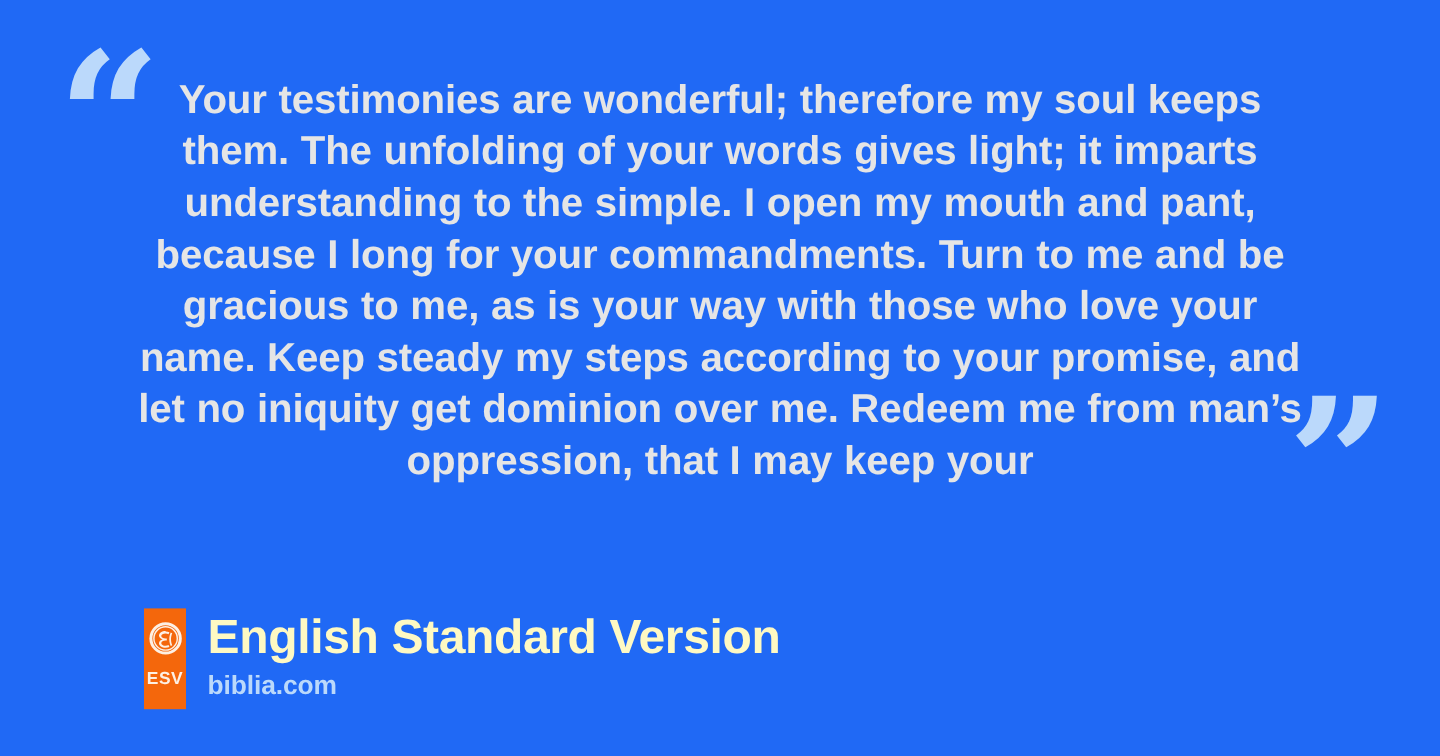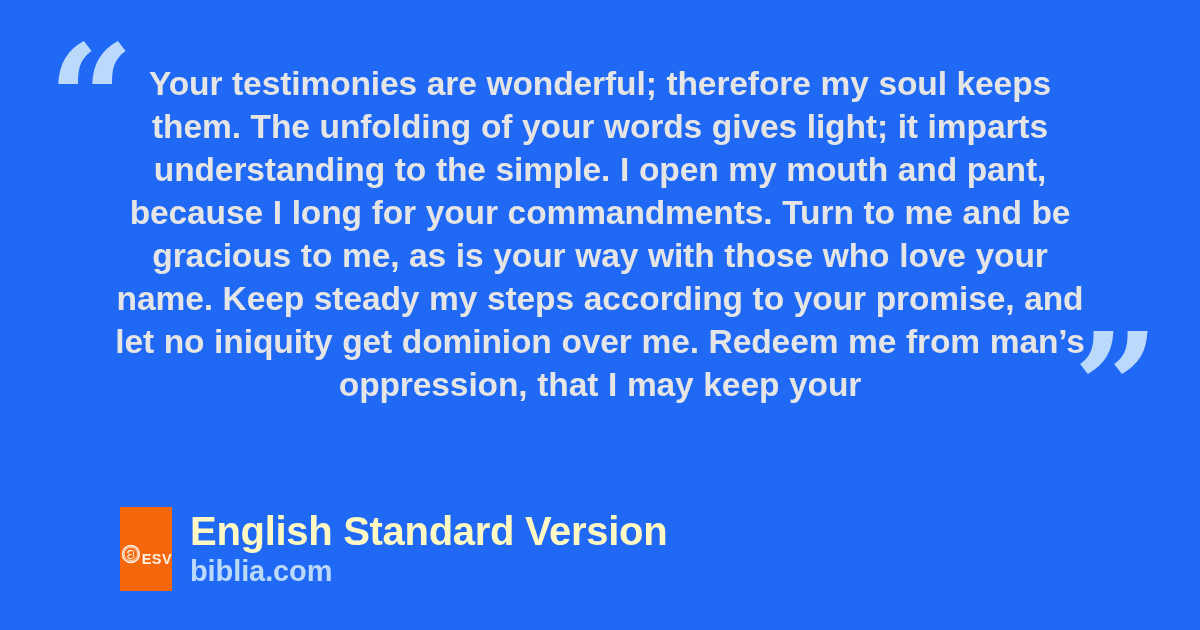--- a/index.html
+++ b/index.html
@@ -65,26 +65,26 @@
   #branding {
     position: absolute;
     left: 120px;
     top: 507px;
     display: flex;
     align-items: flex-start;
   }
 
   #esv-logo {
     position: relative;
-    width: 52px;
+    width: 35px;
     height: 84px;
     background: #f4670c;
     flex: 0 0 auto;
     display: flex;
-    flex-direction: row;
+    flex-direction: column;
     align-items: center;
     justify-content: flex-start;
     padding-top: 9px;
     box-sizing: border-box;
   }
   #esv-logo-seal {
     width: 32px;
     height: 32px;
     display: block;
   }
@@ -110,21 +110,21 @@
     font-weight: 700;
     font-size: 40px;
     line-height: 44px;
     letter-spacing: -0.3px;
   }
   #site-name {
     margin-top: 4px;
     color: #bbd9fb;
     font-family: "Liberation Sans", sans-serif;
     font-weight: 700;
-    font-size: 29px;
+    font-size: 22px;
     line-height: 28px;
     letter-spacing: -0.1px;
   }
 </style>
 </head>
 <body>
 
 <div id="card">
 
   <div class="quote-mark" id="quote-open">“</div>

